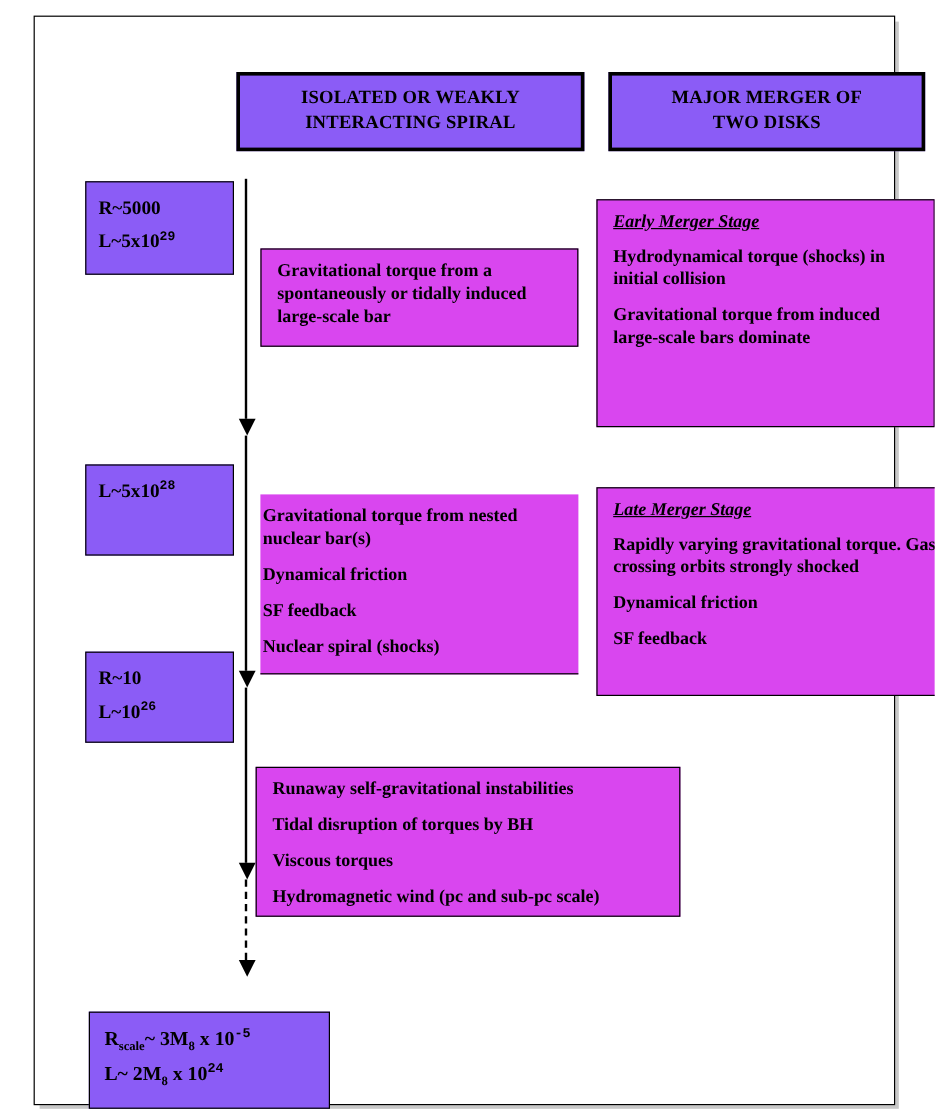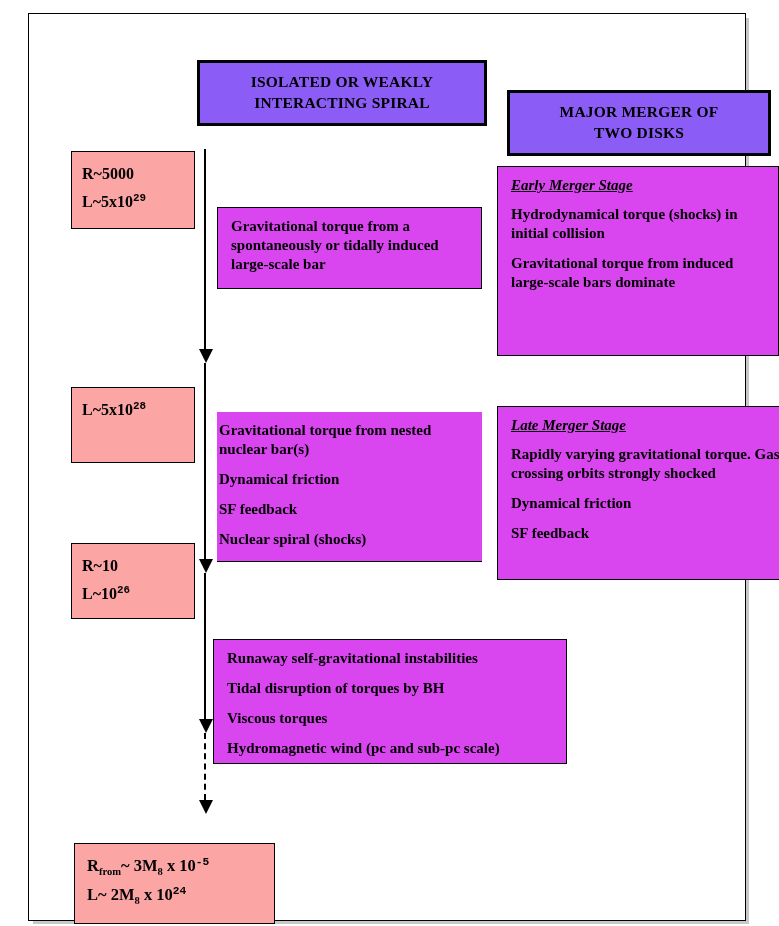--- a/index.html
+++ b/index.html
@@ -22,27 +22,27 @@
     box-sizing:border-box;
     display:flex;flex-direction:column;align-items:center;justify-content:center;
     font-weight:bold;
     font-size:15.5px;
     letter-spacing:0.2px;
     line-height:1.35;
     text-align:center;
     color:#000;
   }
   #hdr-left{left:168px;top:46px;width:290px;height:66px;}
-  #hdr-right{left:478px;top:46px;width:264px;height:66px;margin-top:30px;}
+  #hdr-right{left:478px;top:46px;width:264px;height:66px;}
 
   
   .scale-box{
     position:absolute;
     border:1.5px solid #000;
-    background:#fca5a5;
+    background:#8b5cf6;
     box-sizing:border-box;
     padding:8px 0 0 10px;
     font-weight:bold;
     font-size:16px;
     line-height:1.75;
     color:#000;
   }
   #scale-1{left:42px;top:137px;width:124px;height:78px;}
   #scale-2{left:42px;top:373px;width:124px;height:76px;}
   #scale-3{left:42px;top:529px;width:124px;height:76px;}
@@ -147,21 +147,21 @@
     <div class="scale-box" id="scale-2">
       <div class="ln"><span>L~5x10</span><sup>28</sup></div>
     </div>
 
     <div class="scale-box" id="scale-3">
       <div class="ln">R~10</div>
       <div class="ln"><span>L~10</span><sup>26</sup></div>
     </div>
 
     <div class="scale-box" id="scale-4">
-      <div class="ln"><span>R</span><sub>from</sub><span>~ 3M</span><sub>8</sub><span> x 10</span><sup>-5</sup></div>
+      <div class="ln"><span>R</span><sub>scale</sub><span>~ 3M</span><sub>8</sub><span> x 10</span><sup>-5</sup></div>
       <div class="ln"><span>L~ 2M</span><sub>8</sub><span> x 10</span><sup>24</sup></div>
     </div>
 
     <div class="content-box" id="box-spiral-1">
       <div class="para">Gravitational torque from a spontaneously or tidally induced large-scale bar</div>
     </div>
 
     <div class="content-box" id="box-spiral-2">
       <div class="para">Gravitational torque from nested nuclear bar(s)</div>
       <div class="para">Dynamical friction</div>

